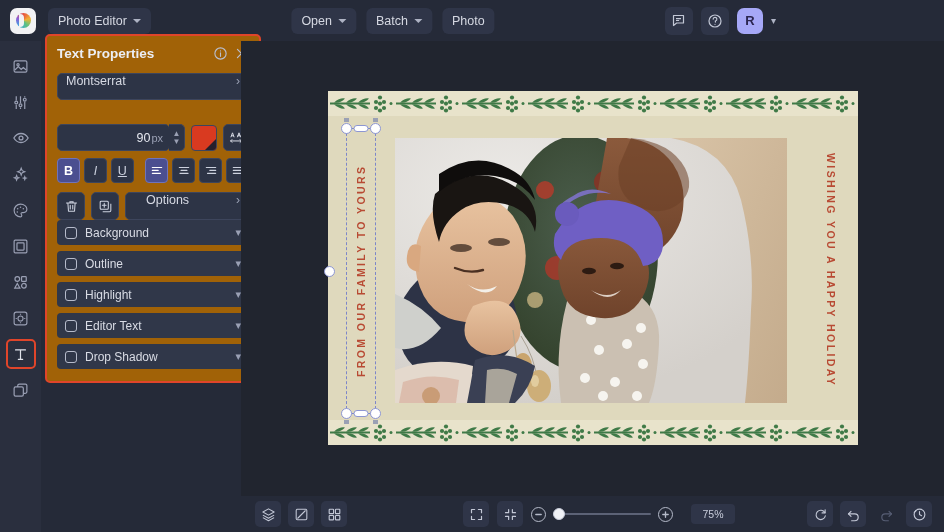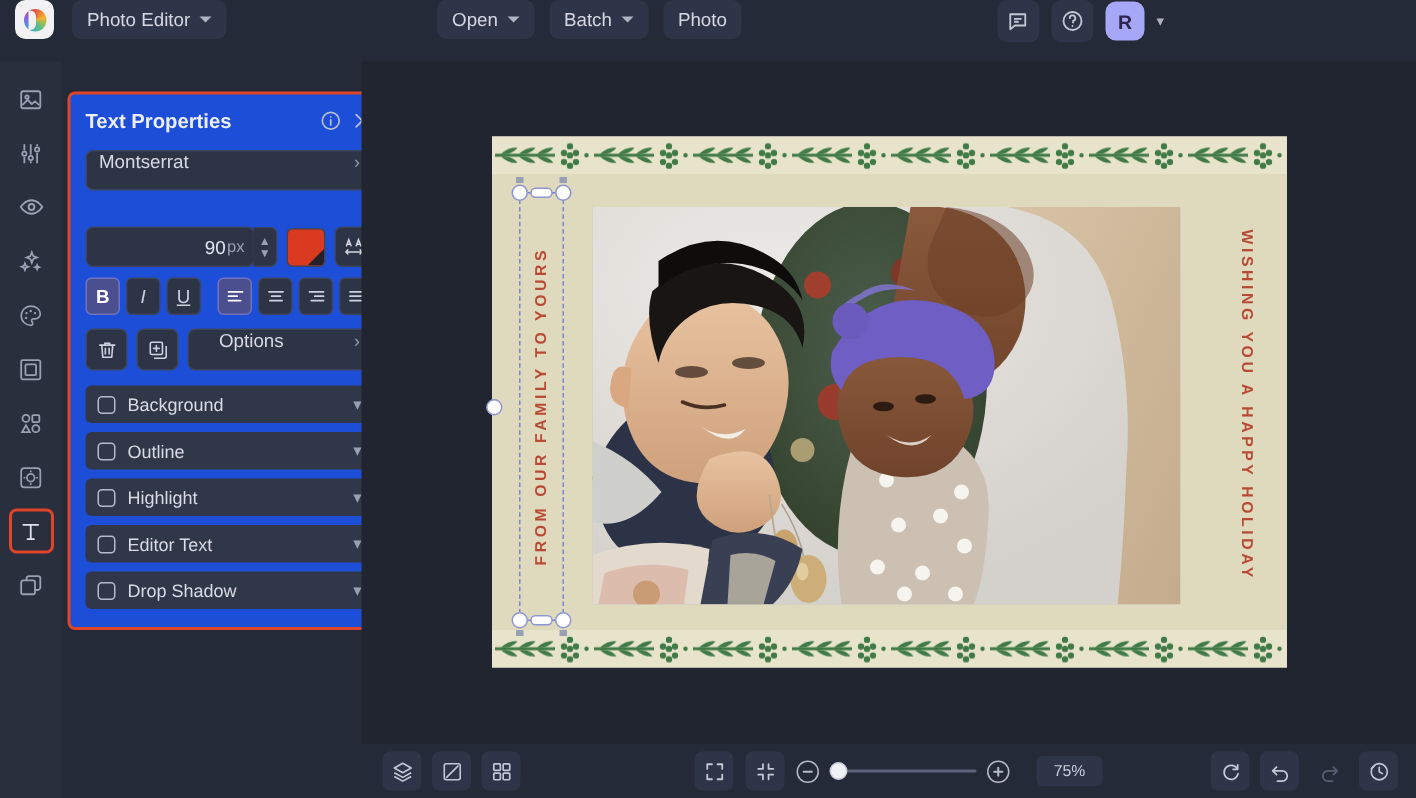--- a/index.html
+++ b/index.html
@@ -7,21 +7,21 @@
     width: 944px; height: 532px;
     background: #252a38;
     font-family: "Liberation Sans", sans-serif;
     overflow: hidden;
   }
   #app { position: relative; width: 944px; height: 532px; background: #252a38; }
 
   
   .topbar {
     position: absolute; left: 0; top: 0; width: 786px; height: 41px;
-    background: #252a38; display: flex; align-items: flex-start;
+    background: #252a38; display: flex; align-items: center;
   }
   .logo {
     width: 26px; height: 26px; margin-left: 10px; border-radius: 7px;
     background: #f2f2f4; display: flex; align-items: center; justify-content: center;
     flex: none;
   }
   .logo .ring {
     width: 15px; height: 15px; border-radius: 50%;
     background: conic-gradient(#e8543f, #f2b134, #5fc27e, #3aa8e0, #8b5ed8, #e8543f);
     position: relative;
@@ -64,22 +64,22 @@
     padding-top: 10px; gap: 6px;
   }
   .rail-item {
     width: 30px; height: 30px; border-radius: 6px; display: flex;
     align-items: center; justify-content: center; color: #9aa0b4; cursor: pointer;
   }
   .rail-item.selected { border: 2px solid #e0452a; color: #dfe2ea; border-radius: 5px; }
 
   
   .panel {
-    position: absolute; left: 45px; top: 61px; width: 216px;
-    background: #1d4ed8; border: 2px solid #e0452a; border-radius: 5px;
+    position: absolute; left: 45px; top: 34px; width: 216px;
+    background: #a16207; border: 2px solid #e0452a; border-radius: 5px;
     padding: 10px 10px 12px 10px;
   }
   .panel-head { display: flex; align-items: center; margin-bottom: 12px; }
   .panel-title { font-size: 13.5px; font-weight: bold; color: #eceef4; flex: 1; }
   .panel-head .hicon { color: #b9bfd0; cursor: pointer; margin-left: 6px; display:flex; }
 
   .field {
     height: 27px; border: 1px solid #3d455c; border-radius: 5px; background: #2d3446;
     display: flex; align-items: flex-start; padding: 0 8px; color: #d7dae4; font-size: 12.5px;
     cursor: pointer;
@@ -131,21 +131,21 @@
   .fmtgap { width: 4px; }
 
   .optrow { display: flex; gap: 6px; margin-top: 9px; align-items: center; }
   .optbtn {
     width: 28px; height: 28px; border: 1px solid #3d455c; border-radius: 5px;
     background: #2d3446; display: flex; align-items: center; justify-content: center;
     color: #cdd2df; cursor: pointer;
   }
   .optionsfield { flex: 1; height: 28px; padding-left: 20px; }
 
-  .checklist { margin-top: 10px; display: flex; flex-direction: column; gap: 6px; }
+  .checklist { display: flex; flex-direction: column; gap: 6px; }
   .check-item {
     height: 25px; background: #303749; border-radius: 4px; display: flex;
     align-items: center; padding: 0 8px; gap: 8px; cursor: pointer;
   }
   .cbox {
     width: 12px; height: 12px; border: 1.4px solid #b6bbcb; border-radius: 3px;
     background: transparent; flex: none;
   }
   .check-label { flex: 1; color: #d9dce5; font-size: 12px; }
   .chev-d { color: #9aa0b4; font-size: 11px; }

